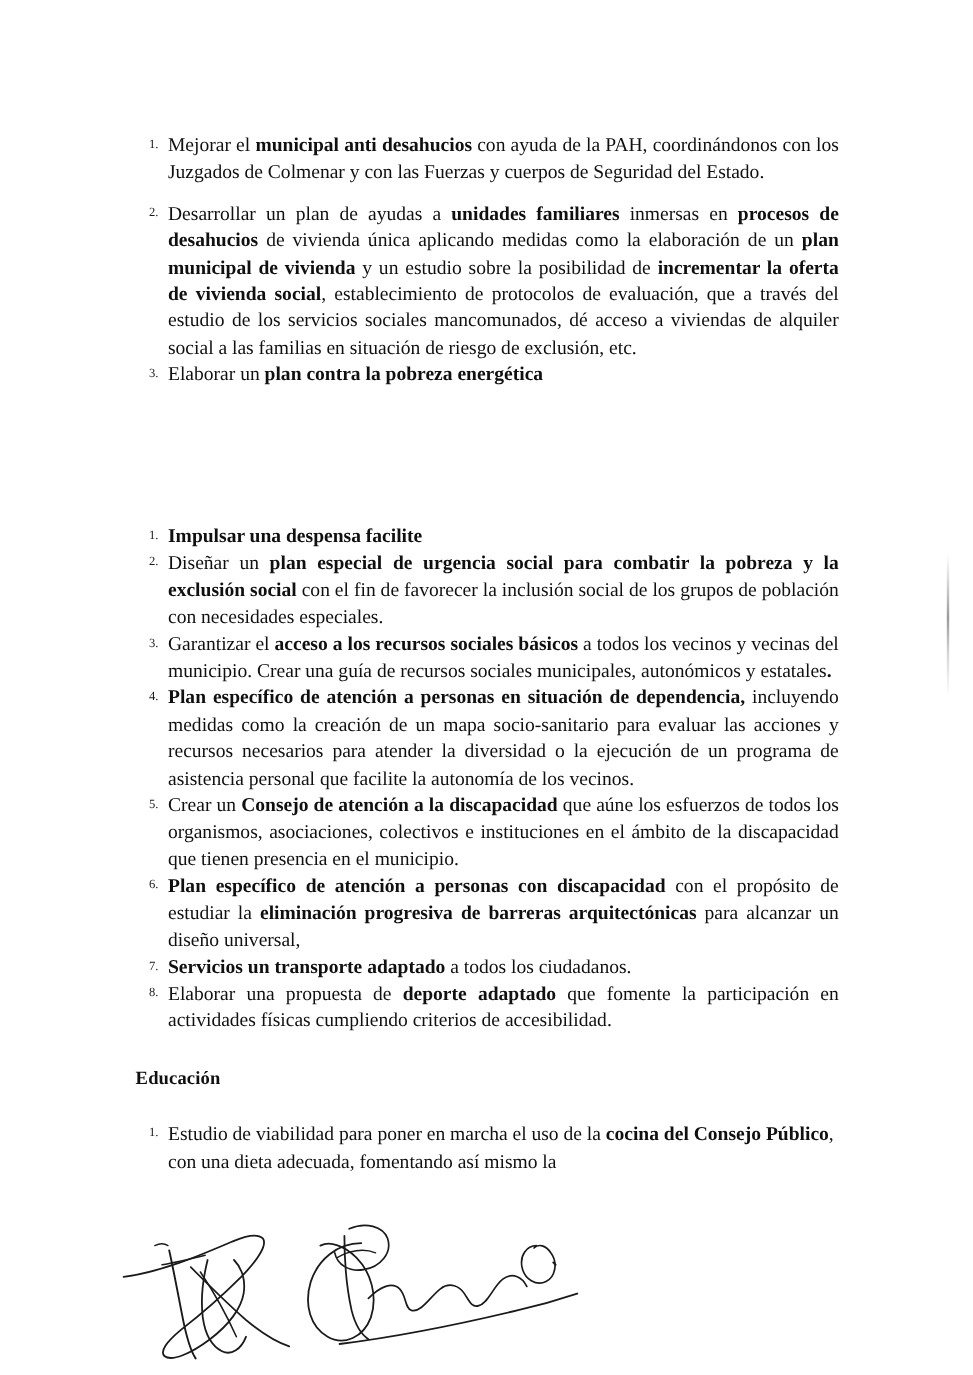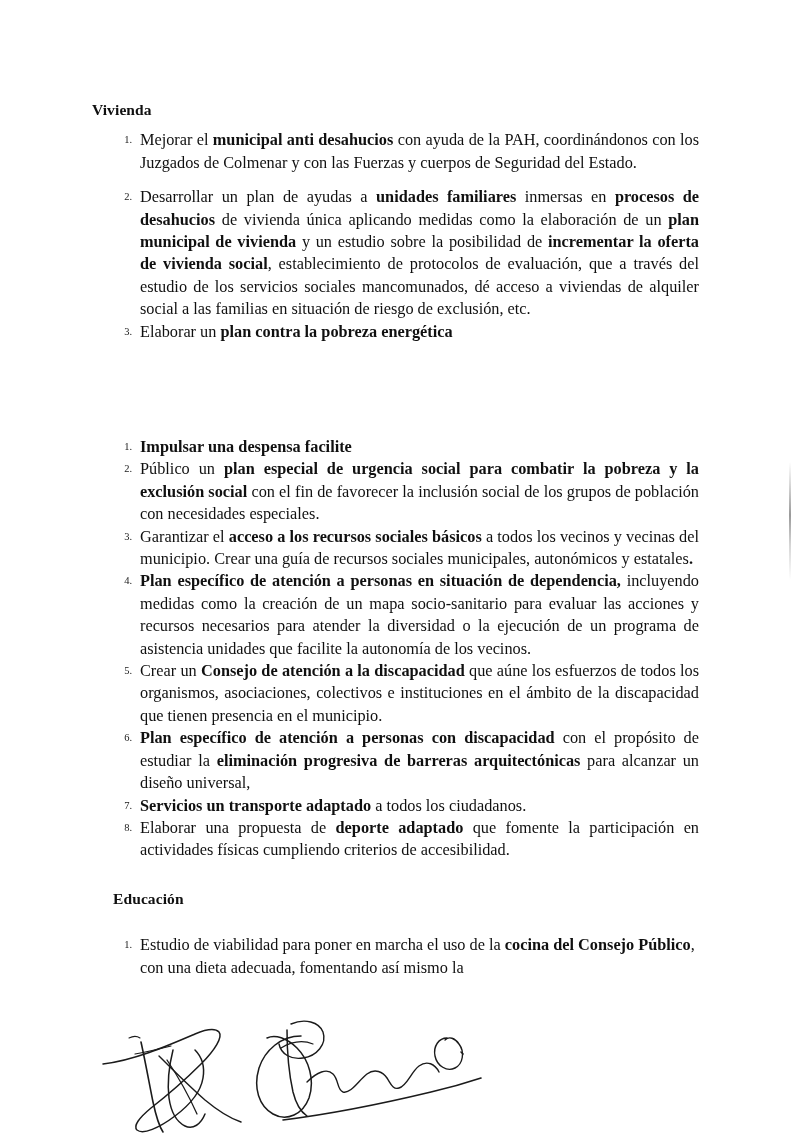--- a/index.html
+++ b/index.html
@@ -108,21 +108,20 @@
   .signatures svg { display: block; }
 </style>
 </head>
 <body>
 
 <div class="page">
 
   <div class="scan-edge"></div>
 
   <div class="section sec-vivienda">
-    <h2 class="heading flush">Vivienda</h2>
     <div class="gap-after-heading-a"></div>
     <ol class="list">
       <li class="item">
         <span class="num">1.</span>
         <span class="txt"><span>Mejorar el </span><b>municipal anti desahucios</b><span> con ayuda de la PAH, coordinándonos con los Juzgados de Colmenar y con las Fuerzas y cuerpos de Seguridad del Estado.</span></span>
       </li>
       <li class="item" style="margin-top:12px;">
         <span class="num">2.</span>
         <span class="txt"><span>Desarrollar un plan de ayudas a </span><b>unidades familiares</b><span> inmersas en </span><b>procesos de desahucios</b><span> de vivienda única aplicando medidas como la elaboración de un </span><b>plan municipal de vivienda</b><span> y un estudio sobre la posibilidad de </span><b>incrementar la oferta de vivienda social</b><span>, establecimiento de protocolos de evaluación, que a través del estudio de los servicios sociales mancomunados, dé acceso a viviendas de alquiler social a las familias en situación de riesgo de exclusión, etc.</span></span>
       </li>
@@ -135,29 +134,29 @@
 
   <div class="section sec-servicios">
     <div class="gap-after-heading-b"></div>
     <ol class="list">
       <li class="item nojust">
         <span class="num">1.</span>
         <span class="txt"><b>Impulsar una despensa facilite</b></span>
       </li>
       <li class="item">
         <span class="num">2.</span>
-        <span class="txt"><span>Público un </span><b>plan especial de urgencia social para combatir la pobreza y la exclusión social</b><span> con el fin de favorecer la inclusión social de los grupos de población con necesidades especiales.</span></span>
+        <span class="txt"><span>Diseñar un </span><b>plan especial de urgencia social para combatir la pobreza y la exclusión social</b><span> con el fin de favorecer la inclusión social de los grupos de población con necesidades especiales.</span></span>
       </li>
       <li class="item">
         <span class="num">3.</span>
         <span class="txt"><span>Garantizar el </span><b>acceso a los recursos sociales básicos</b><span> a todos los vecinos y vecinas del municipio. Crear una guía de recursos sociales municipales, autonómicos y estatales</span><b>.</b></span>
       </li>
       <li class="item">
         <span class="num">4.</span>
-        <span class="txt"><b>Plan específico de atención a personas en situación de dependencia,</b><span> incluyendo medidas como la creación de un mapa socio-sanitario para evaluar las acciones y recursos necesarios para atender la diversidad o la ejecución de un programa de asistencia unidades que facilite la autonomía de los vecinos.</span></span>
+        <span class="txt"><b>Plan específico de atención a personas en situación de dependencia,</b><span> incluyendo medidas como la creación de un mapa socio-sanitario para evaluar las acciones y recursos necesarios para atender la diversidad o la ejecución de un programa de asistencia personal que facilite la autonomía de los vecinos.</span></span>
       </li>
       <li class="item">
         <span class="num">5.</span>
         <span class="txt"><span>Crear un </span><b>Consejo de atención a la discapacidad</b><span> que aúne los esfuerzos de todos los organismos, asociaciones, colectivos e instituciones en el ámbito de la discapacidad que tienen presencia en el municipio.</span></span>
       </li>
       <li class="item">
         <span class="num">6.</span>
         <span class="txt"><b>Plan específico de atención a personas con discapacidad</b><span> con el propósito de estudiar la </span><b>eliminación progresiva de barreras arquitectónicas</b><span> para alcanzar un diseño universal,</span></span>
       </li>
       <li class="item nojust">

